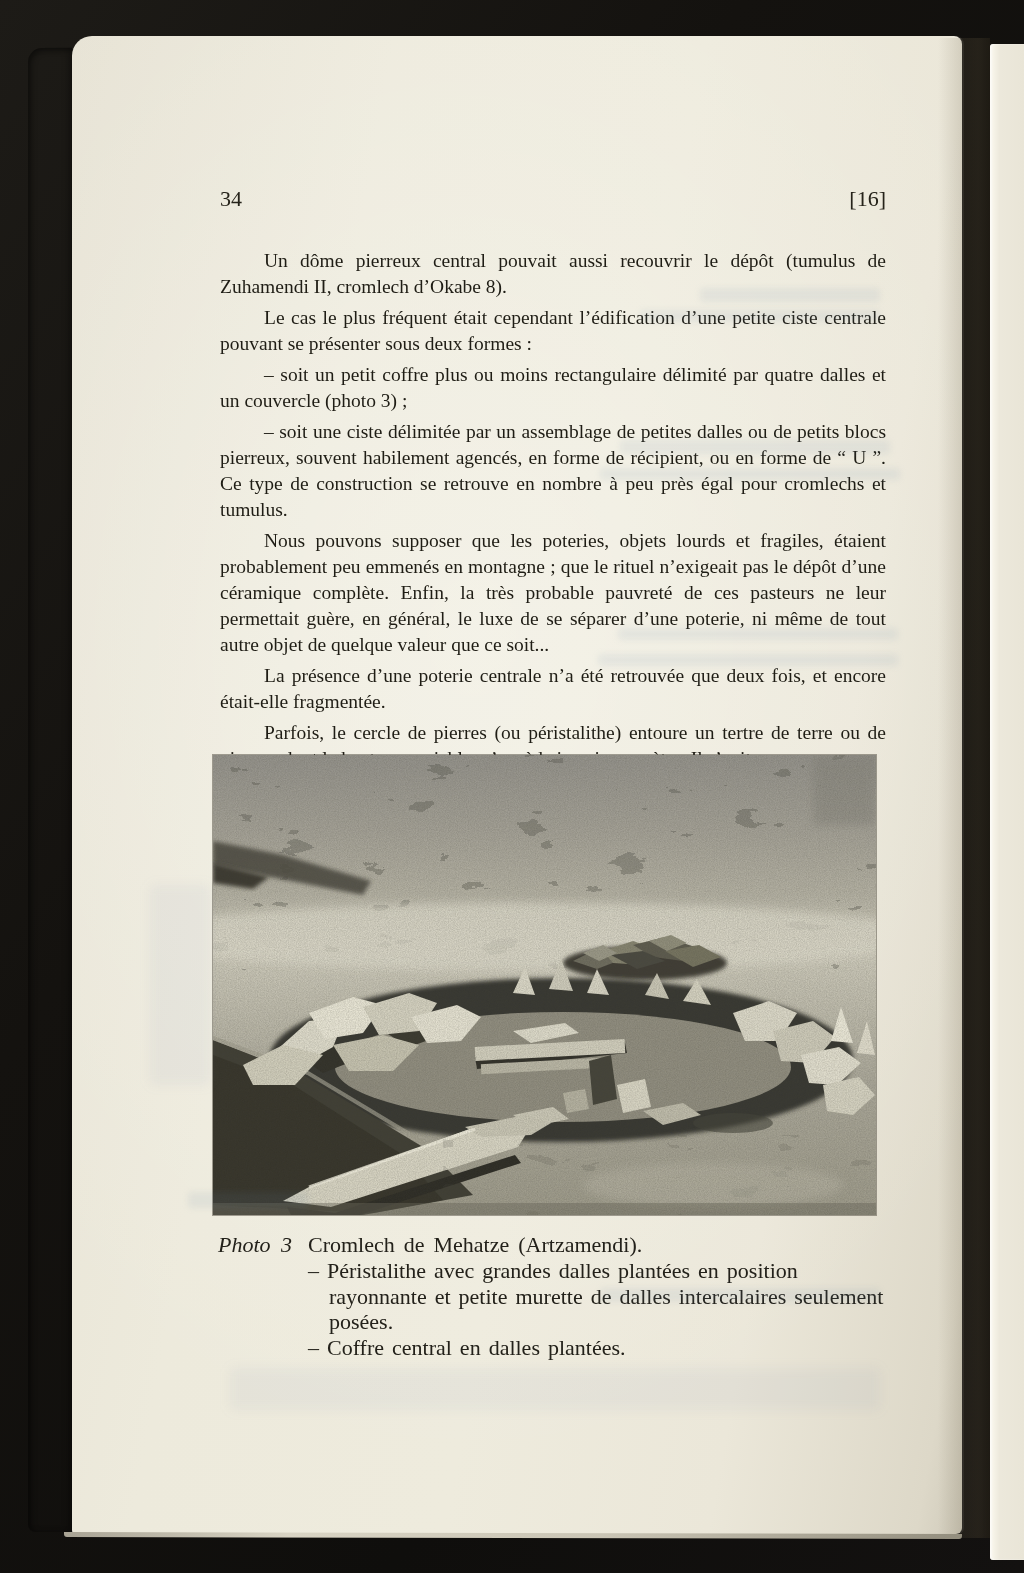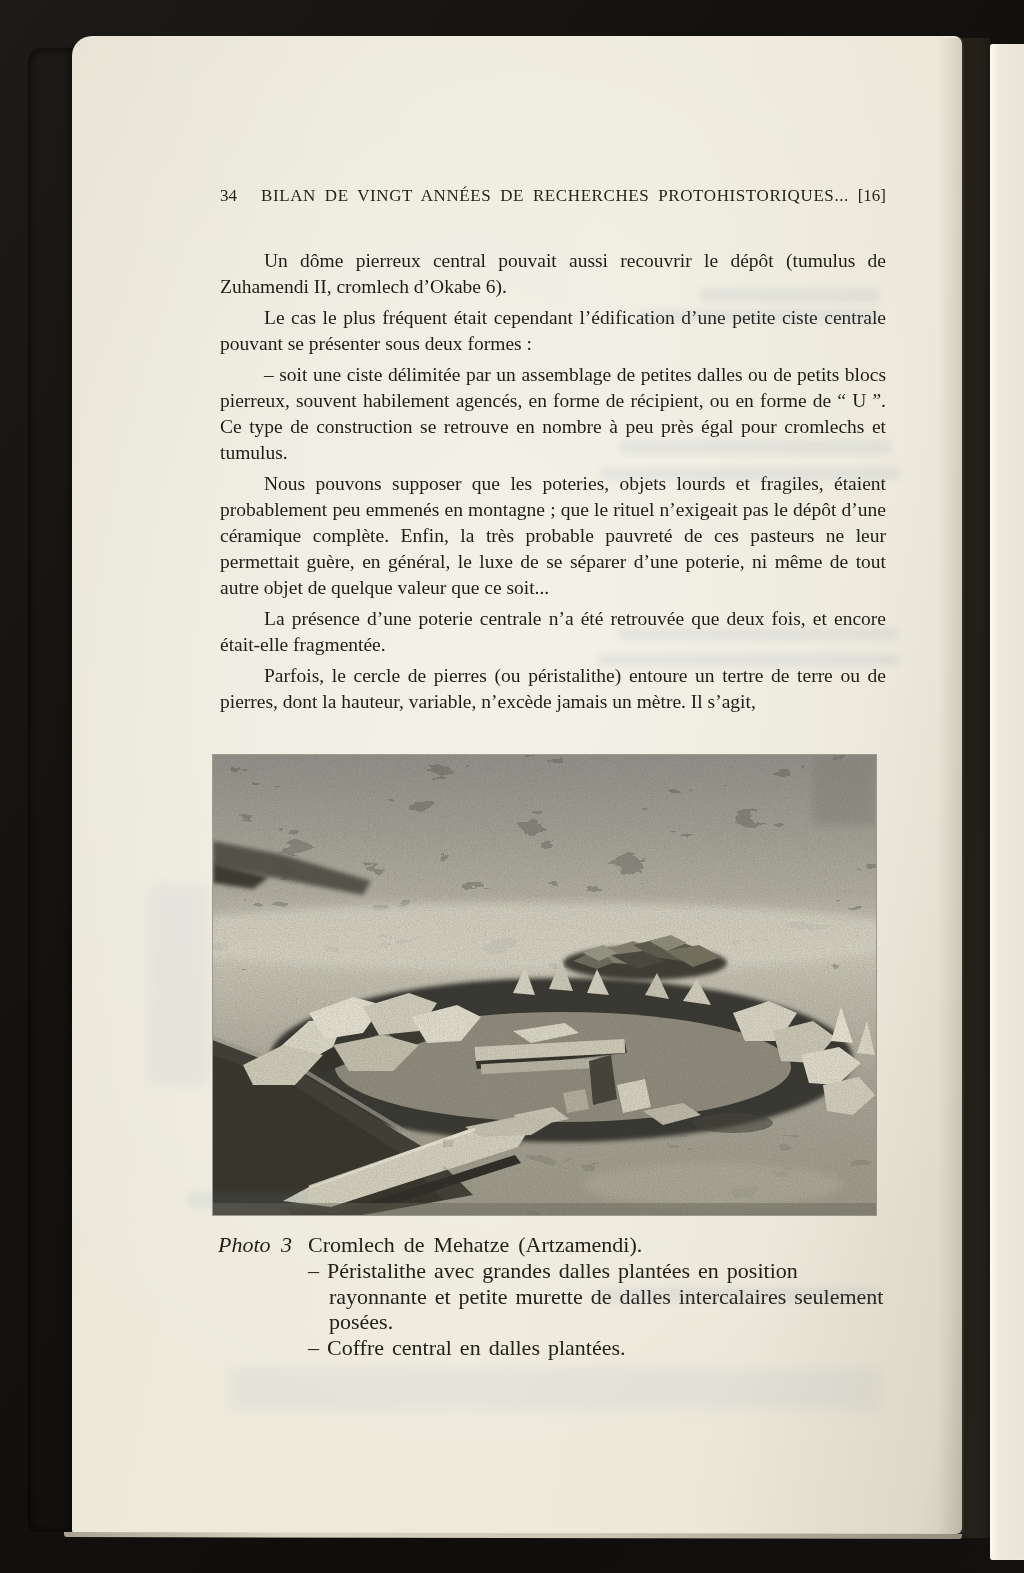--- a/index.html
+++ b/index.html
@@ -44,21 +44,21 @@
   }
   .bottom-bevel{
     position:absolute;left:64px;top:1533px;width:898px;height:5px;
     background:linear-gradient(90deg,#a8a394 0%,#d9d4c4 25%,#cac5b5 60%,#938e7e 100%);
     transform:skewY(0.12deg);border-radius:0 0 3px 3px;
   }
   
   .header{
     position:absolute;left:148px;top:150px;width:666px;
     display:flex;align-items:baseline;
-    font-size:17px;letter-spacing:0.6px;word-spacing:4px;color:#26231a;
+    font-size:22px;letter-spacing:0.6px;word-spacing:4px;color:#26231a;
   }
   .header .pageno{margin-right:24px;letter-spacing:0;}
   .header .folio{margin-left:auto;letter-spacing:0;word-spacing:0;}
   
   .text-block{
     position:absolute;left:148px;top:212px;width:666px;
     font-size:19.5px;line-height:26px;text-align:justify;
     color:#1f1d15;
   }
   .text-block p{margin:0 0 5px 0;text-indent:44px;}
@@ -84,27 +84,27 @@
 <body>
 
 <div class="scene">
 
   <div class="edge-stack"></div>
 
   <div class="page">
 
     <div class="header">
       <span class="pageno">34</span>
-      <span class="rtitle">BILAN DE VINGT ANNÉES DE RECHERCHES PROTOHISTORIQUES...</span>
       <span class="folio">[16]</span>
     </div>
 
     <div class="text-block">
-      <p>Un dôme pierreux central pouvait aussi recouvrir le dépôt (tumulus de Zuhamendi II, cromlech d’Okabe 6).</p>
+      <p>Un dôme pierreux central pouvait aussi recouvrir le dépôt (tumulus de Zuhamendi II, cromlech d’Okabe 8).</p>
       <p>Le cas le plus fréquent était cependant l’édification d’une petite ciste centrale pouvant se présenter sous deux formes :</p>
+      <p>– soit un petit coffre plus ou moins rectangulaire délimité par quatre dalles et un couvercle (photo 3) ;</p>
       <p>– soit une ciste délimitée par un assemblage de petites dalles ou de petits blocs pierreux, souvent habilement agencés, en forme de récipient, ou en forme de “ U ”. Ce type de construction se retrouve en nombre à peu près égal pour cromlechs et tumulus.</p>
       <p>Nous pouvons supposer que les poteries, objets lourds et fragiles, étaient probablement peu emmenés en montagne ; que le rituel n’exigeait pas le dépôt d’une céramique complète. Enfin, la très probable pauvreté de ces pasteurs ne leur permettait guère, en général, le luxe de se séparer d’une poterie, ni même de tout autre objet de quelque valeur que ce soit...</p>
       <p>La présence d’une poterie centrale n’a été retrouvée que deux fois, et encore était-elle fragmentée.</p>
       <p>Parfois, le cercle de pierres (ou péristalithe) entoure un tertre de terre ou de pierres, dont la hauteur, variable, n’excède jamais un mètre. Il s’agit,</p>
     </div>
 
     <figure class="figure">
       <svg width="663" height="460" viewBox="0 0 663 460" xmlns="http://www.w3.org/2000/svg">
         <defs>
           <linearGradient id="sky" x1="0" y1="0" x2="0" y2="1">

